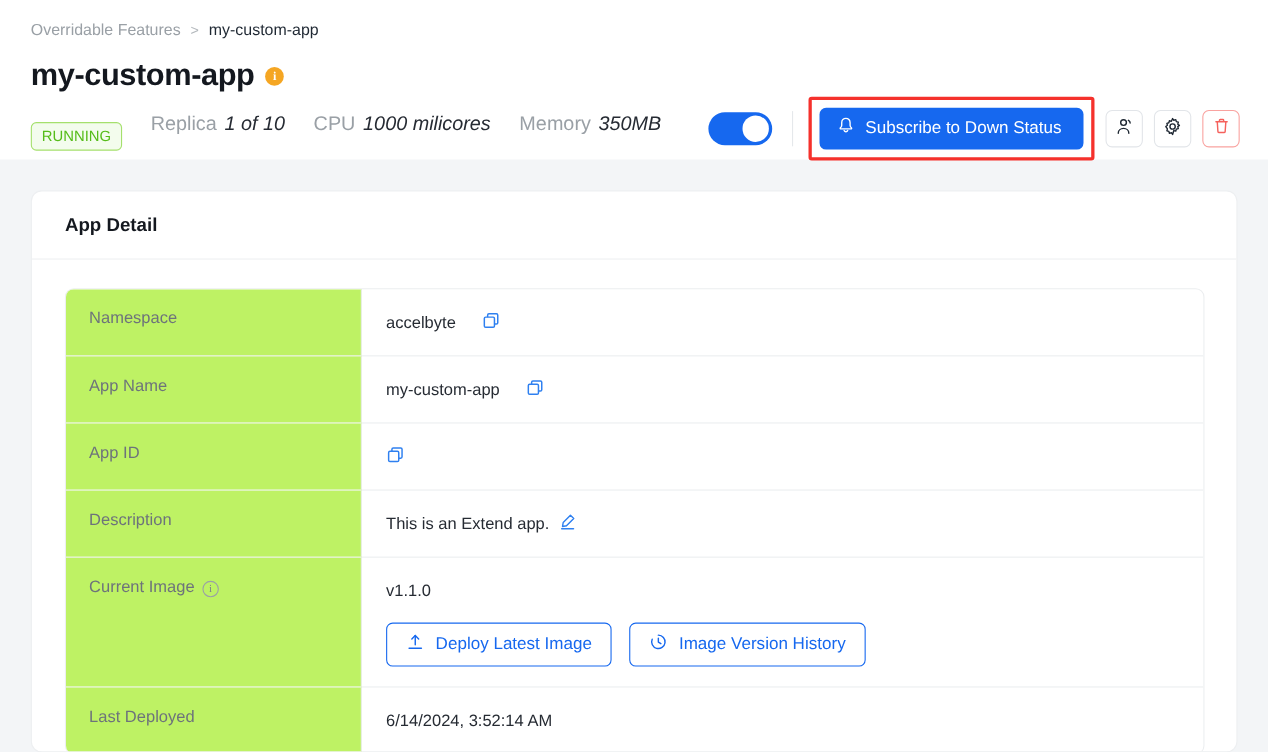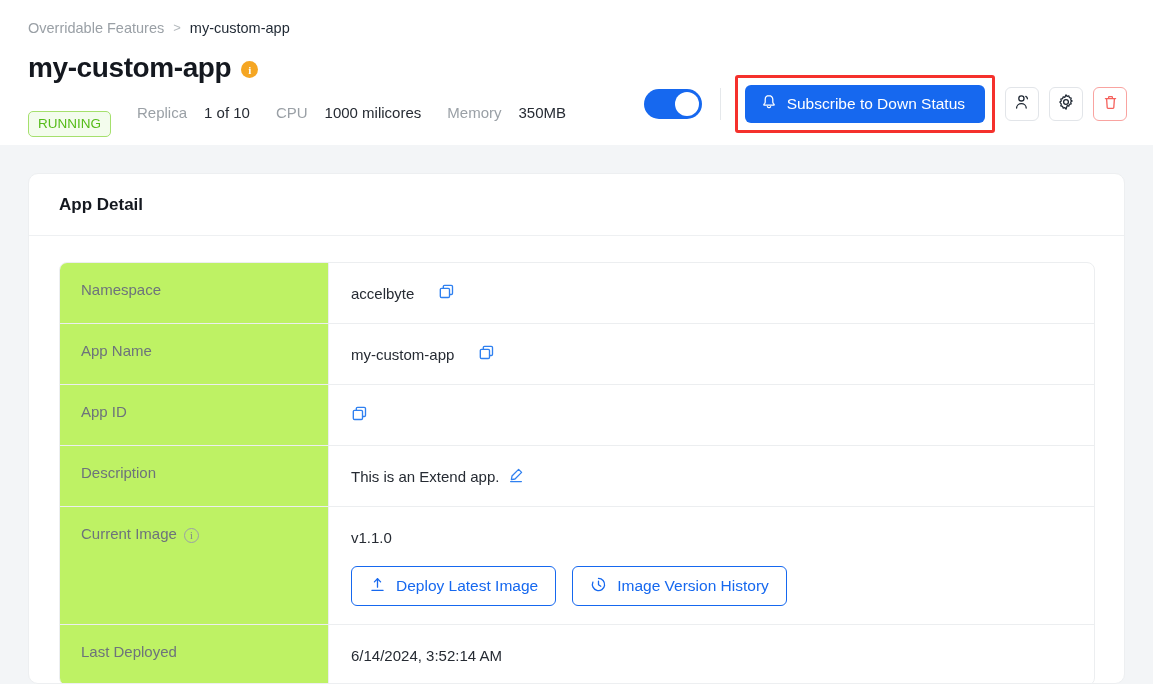--- a/index.html
+++ b/index.html
@@ -83,32 +83,32 @@
     color: #56bc1a;
     font-size: 13.5px;
     border-radius: 5px;
     padding: 4px 9px 4px 9px;
     line-height: 16px;
     margin-top: 24px;
   }
   .meta-item {
     display: flex;
     align-items: baseline;
-    gap: 17px;
+    gap: 7px;
     margin-left: 26px;
-    font-size: 15px;
+    font-size: 18px;
   }
   .meta-label { color: #9aa0a6; }
-  .meta-value { color: #262b33; }
+  .meta-value { color: #262b33; font-style: italic; }
 
   
   .header-actions {
     position: absolute;
     right: 26px;
-    top: 75px;
+    top: 88px;
     display: flex;
     align-items: center;
     gap: 0px;
   }
 
   .toggle {
     width: 58px;
     height: 30px;
     border-radius: 15px;
     background: #1668ef;

